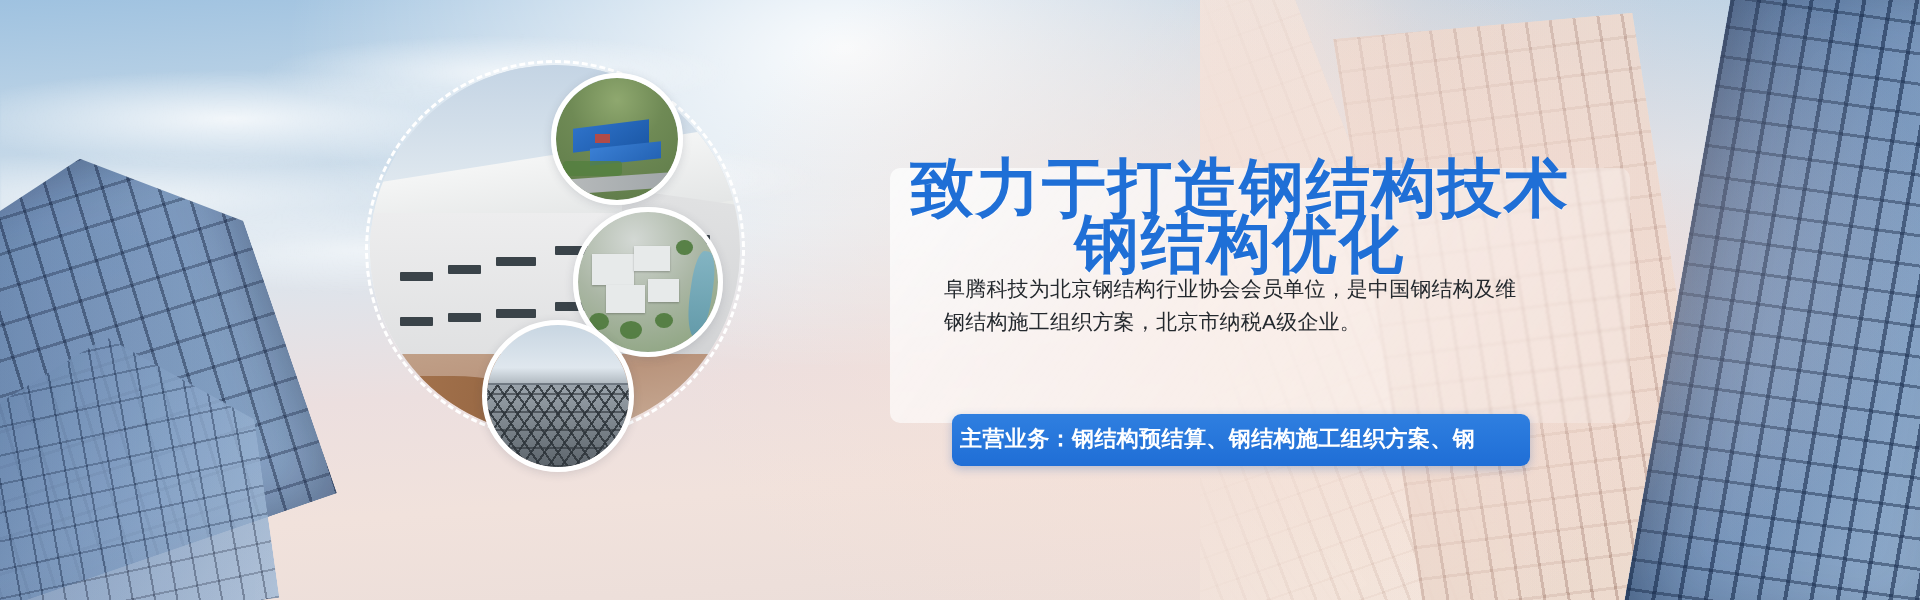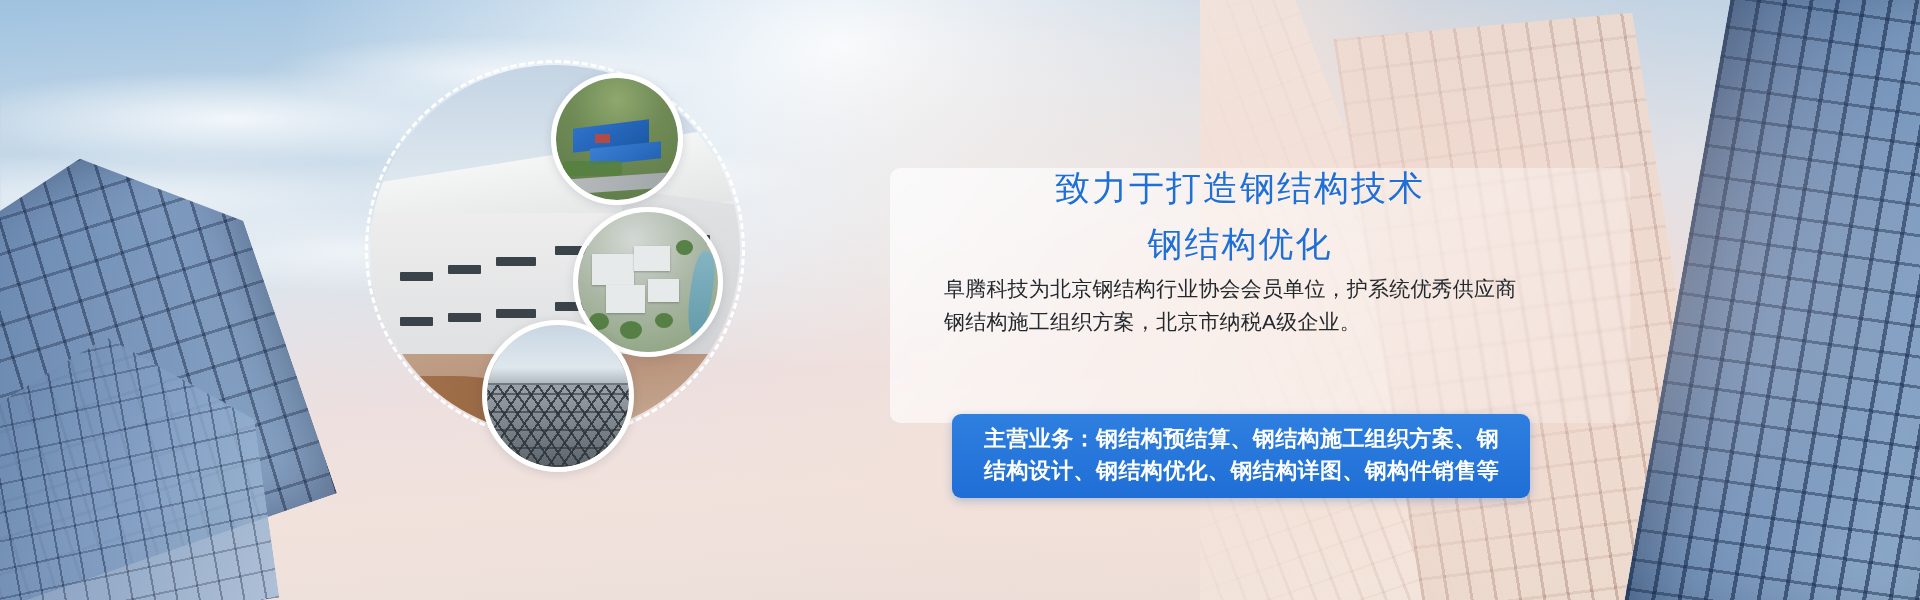--- a/index.html
+++ b/index.html
@@ -201,22 +201,22 @@
     background:linear-gradient(125deg, rgba(255,255,255,.72) 0%, rgba(255,255,255,.46) 55%, rgba(255,255,255,.20) 100%);
     border-radius:10px;
     backdrop-filter:blur(1px);
   }
 
   
   #headline {
     position:absolute; left:890px; top:160px; width:700px;
     text-align:center;
     font-family:"DejaVu Serif","Liberation Serif",serif;
-    font-weight:normal;
-    font-size:35px;
+    font-weight:bold;
+    font-size:64px;
     line-height:56px;
     letter-spacing:2px;
     color:#1f6fd6;
     text-shadow:0 1px 0 rgba(255,255,255,.55);
     white-space:nowrap;
   }
   #headline .hl-line { display:block; }
 
   
   #para {
@@ -228,21 +228,21 @@
     letter-spacing:.2px;
   }
   #para .p-line { display:block; white-space:nowrap; }
   #para .p-line.l2 { text-indent:0; }
 
   
   #bizbox {
     position:absolute; left:952px; top:414px; width:578px;
     background:linear-gradient(180deg,#2f7fe0 0%, #1f6ed6 100%);
     border-radius:9px;
-    padding:9px 32px 11px;
+    padding:9px 8px 11px;
     color:#ffffff;
     font-size:22px;
     line-height:32px;
     font-weight:bold;
     letter-spacing:.4px;
     box-shadow:0 3px 10px rgba(25,85,175,.28);
   }
   #bizbox .b-line { display:block; white-space:nowrap; }
 </style>
 </head>
@@ -325,22 +325,21 @@
   <div class="circ-ring" style="left:482px; top:320px; width:152px; height:152px;"></div>
 
   <div id="panel"></div>
 
   <h1 id="headline">
     <span class="hl-line">致力于打造钢结构技术</span>
     <span class="hl-line">钢结构优化</span>
   </h1>
 
   <p id="para">
-    <span class="p-line l1">阜腾科技为北京钢结构行业协会会员单位，护系统优秀供应商</span>
+    <span class="p-line l1">阜腾科技为北京钢结构行业协会会员单位，是中国钢结构及维</span>
     <span class="p-line l2">钢结构施工组织方案，北京市纳税A级企业。</span>
   </p>
 
   <div id="bizbox">
     <span class="b-line">主营业务：钢结构预结算、钢结构施工组织方案、钢</span>
-    <span class="b-line">结构设计、钢结构优化、钢结构详图、钢构件销售等</span>
   </div>
 
 </div>
 
 </body></html>

